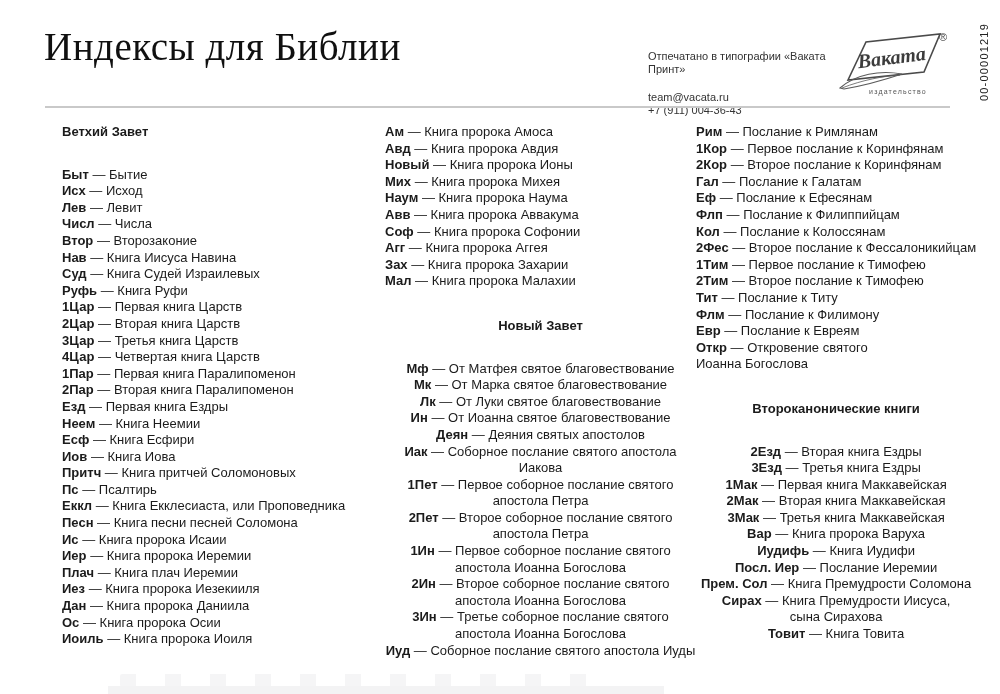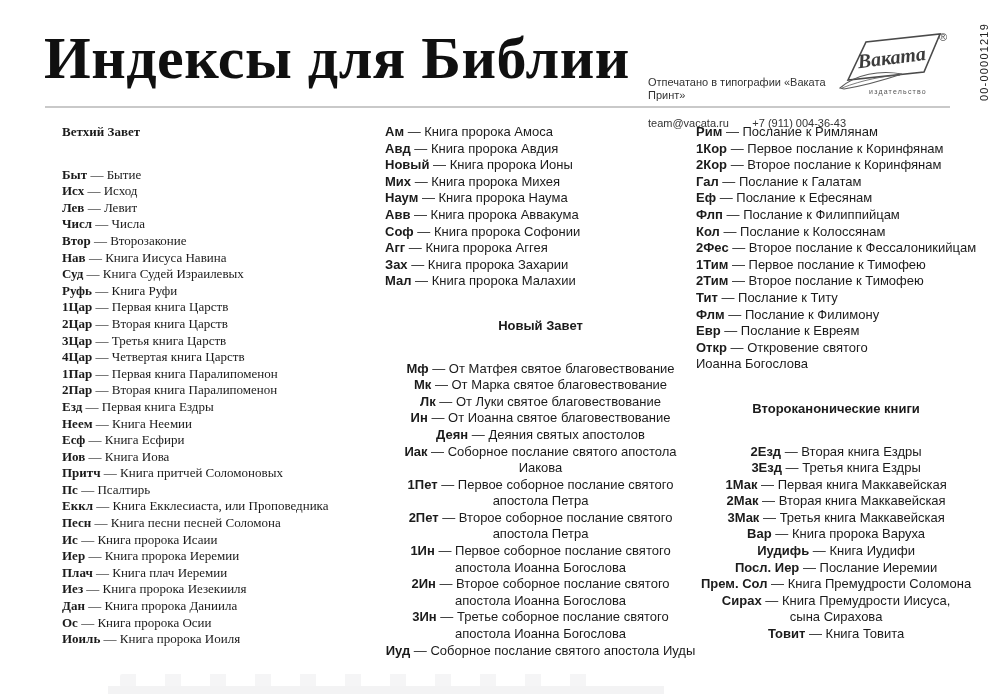--- a/index.html
+++ b/index.html
@@ -10,29 +10,29 @@
     color:#1b1b1b;
     position:relative;
     overflow:hidden;
   }
   .page { position:absolute; inset:0; }
 
   
   .title {
     position:absolute; left:44px; top:24px;
     font-family:"Liberation Serif", serif;
-    font-size:60px; font-weight:700; color:#101010;
+    font-size:39px; font-weight:400; color:#101010;
     letter-spacing:0.5px; white-space:nowrap;
   }
   .print-info {
     position:absolute; left:648px; top:50px; width:198px;
-    font-size:11px; color:#333; line-height:13px;margin-top:26px;
+    font-size:11px; color:#333; line-height:13px;
   }
   .print-info .row2 {
-    margin-top:15px; display:flex; justify-content:space-between;
+    margin-top:15px; display:flex; justify-content:space-between;flex-direction:column;
   }
   .logo {
     position:absolute; left:836px; top:28px; width:112px; height:76px;
   }
   .logo svg { width:112px; height:76px; }
   .print-code {
     position:absolute; right:-26px; top:56px; width:84px;
     transform:rotate(-90deg);
     font-size:11px; letter-spacing:1.2px; color:#222;
     white-space:nowrap; text-align:center;
@@ -41,21 +41,21 @@
     position:absolute; left:45px; width:905px; top:106px; height:2px;
     background:#c9c9c9;
   }
 
   
   .index-columns {
     position:absolute; left:62px; top:124px; right:36px;
     display:flex;
     font-size:13px; line-height:16.6px;
   }
-  .index-column:nth-child(1){ width:315px; flex:none;font-family:Liberation Serif, serif; }
+  .index-column:nth-child(1){ width:315px; flex:none; }
   .index-column:nth-child(2){ width:311px; flex:none;margin-left:8px; }
   .index-column:nth-child(3){ flex:1; }
   .index-block + .index-block { margin-top:28px;text-align:center; }
   .section-heading { font-weight:bold; margin-bottom:26px; }
   .index-entry { white-space:pre; }
   .entry-abbr { font-weight:bold; }
   .dash-separator { color:#2a2a2a; }
 
   
   .tabs-edge { position:absolute; left:108px; bottom:0; width:556px; height:21px; }

